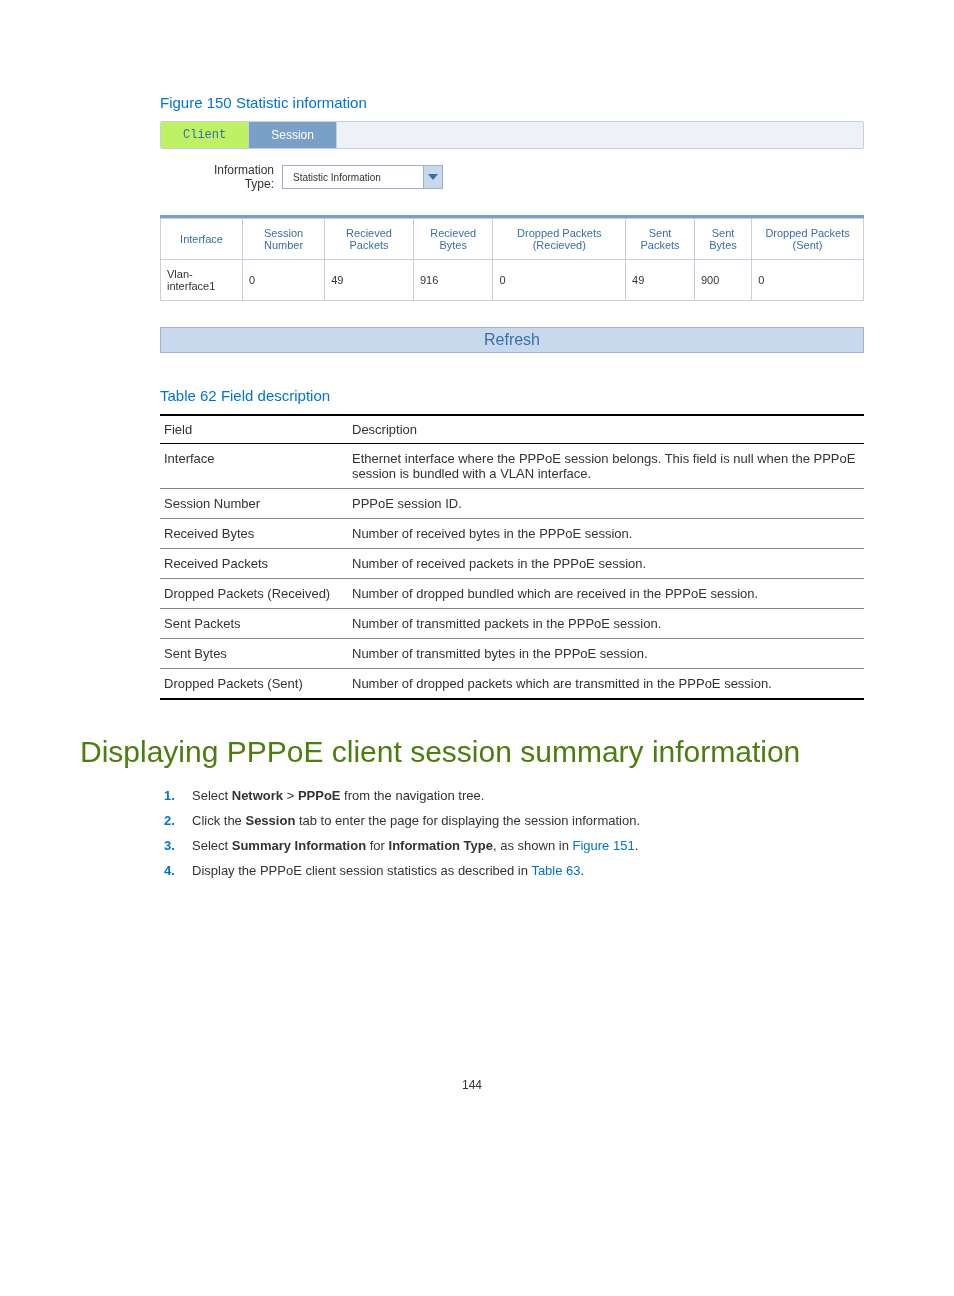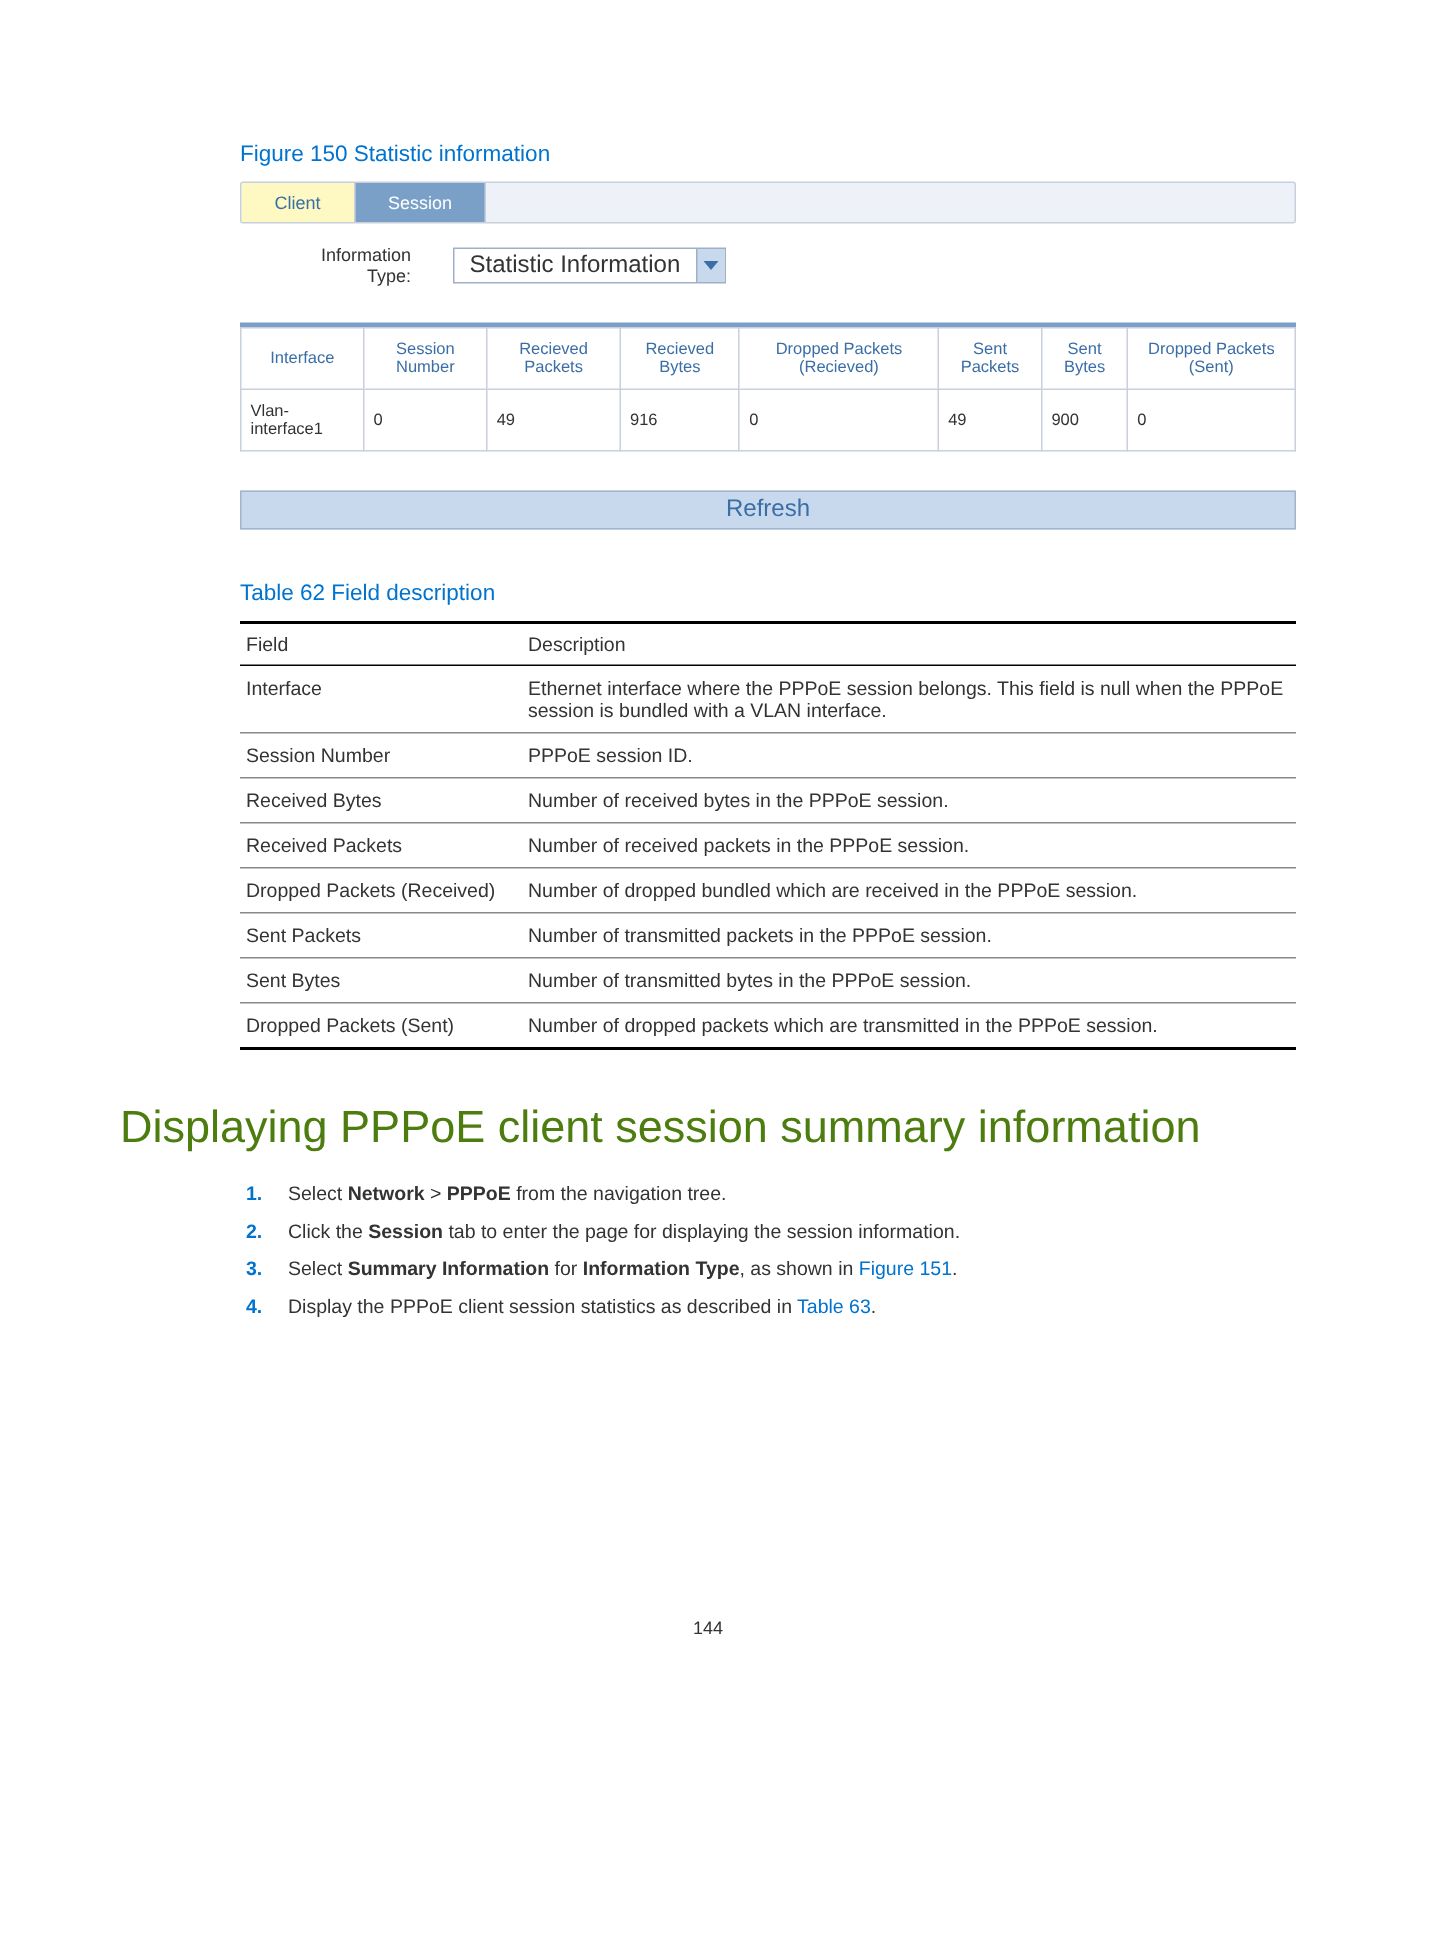--- a/index.html
+++ b/index.html
@@ -33,42 +33,42 @@
     margin-bottom: 14px;
   }
   .tabbar .tab {
     padding: 4px 22px;
     font-size: 12px;
     border-right: 1px solid #c8d0db;
     display: flex;
     align-items: center;
     cursor: pointer;
   }
-  .tabbar .tab-inactive { color: #3a6ea5; background:#fef9c3; }
+  .tabbar .tab-inactive { color: #3a6ea5; background:#bef264;font-family:Liberation Mono, monospace; }
   .tabbar .tab-active { color: #ffffff; background:#7aa0c8; }
   .tabbar .filler { flex:1; }
   .info-type-row {
     display:flex;
     align-items:center;
-    gap: 28px;
+    gap: 8px;
     margin: 6px 0 24px 24px;
     font-size:12px;
     color:#333;
   }
   .info-type-label { text-align:right; width:90px; line-height:14px;}
   .select-box {
     display:flex;
     align-items:center;
     border:1px solid #9fb0c6;
     background:#fff;
     height:22px;
   }
   .select-text {
     padding: 0 10px;
-    font-size:16px;
+    font-size:10px;
     color:#333;
     min-width:120px;
   }
   .select-arrow {
     width:18px;
     height:22px;
     background:#c8d9ee;
     display:flex;
     align-items:center;
     justify-content:center;

